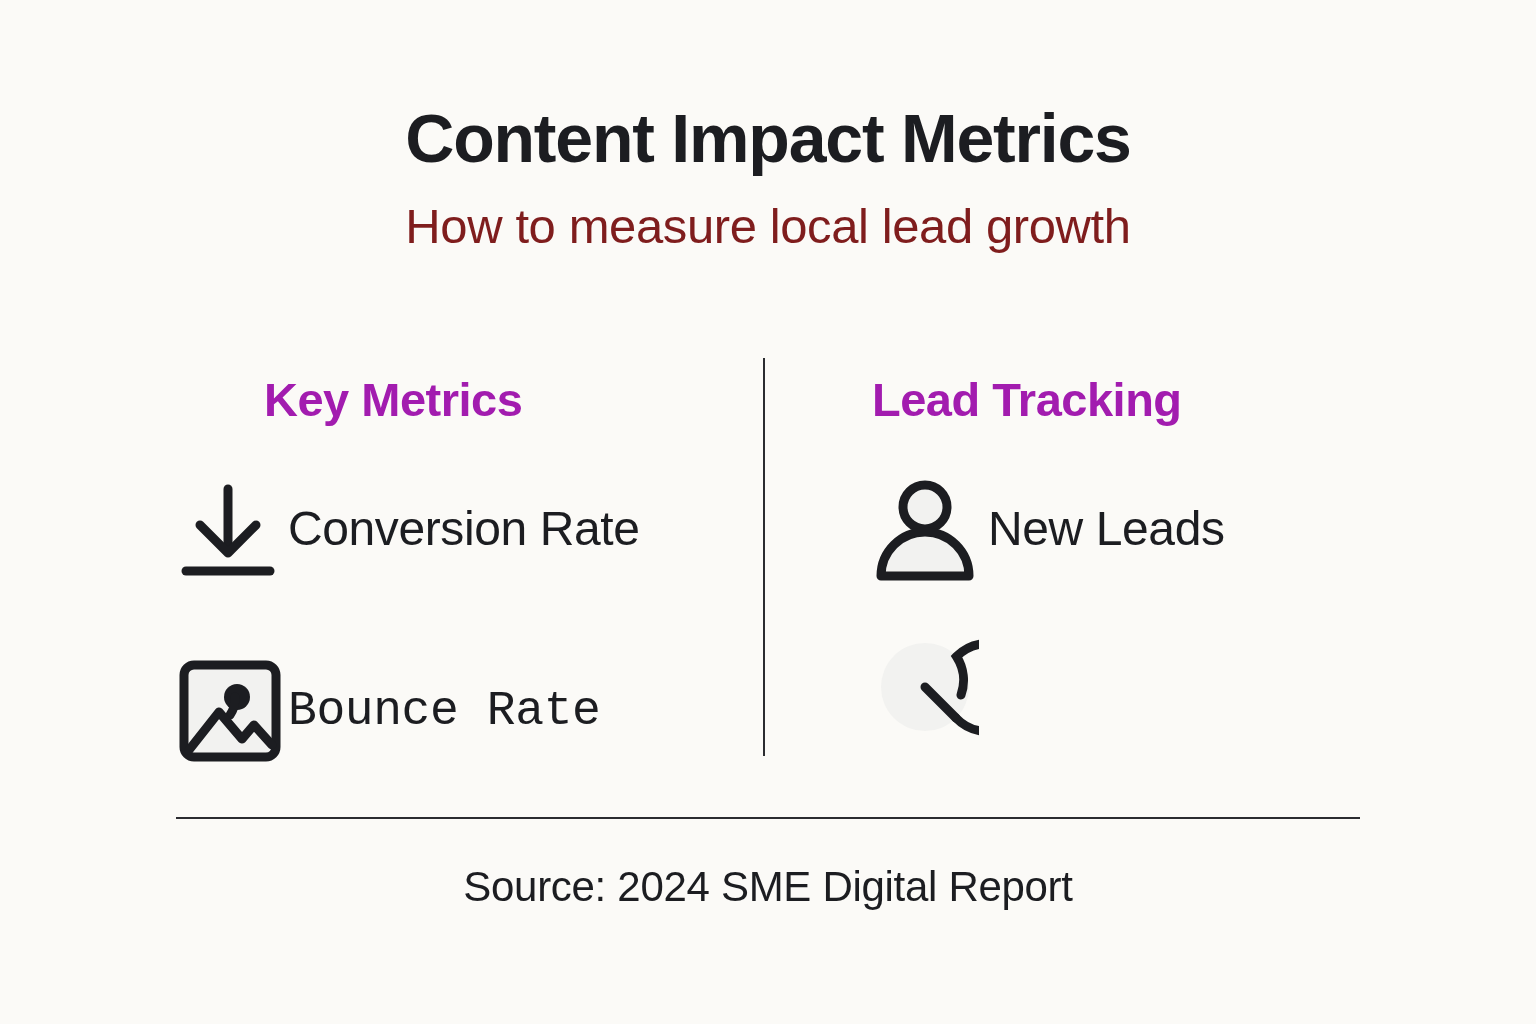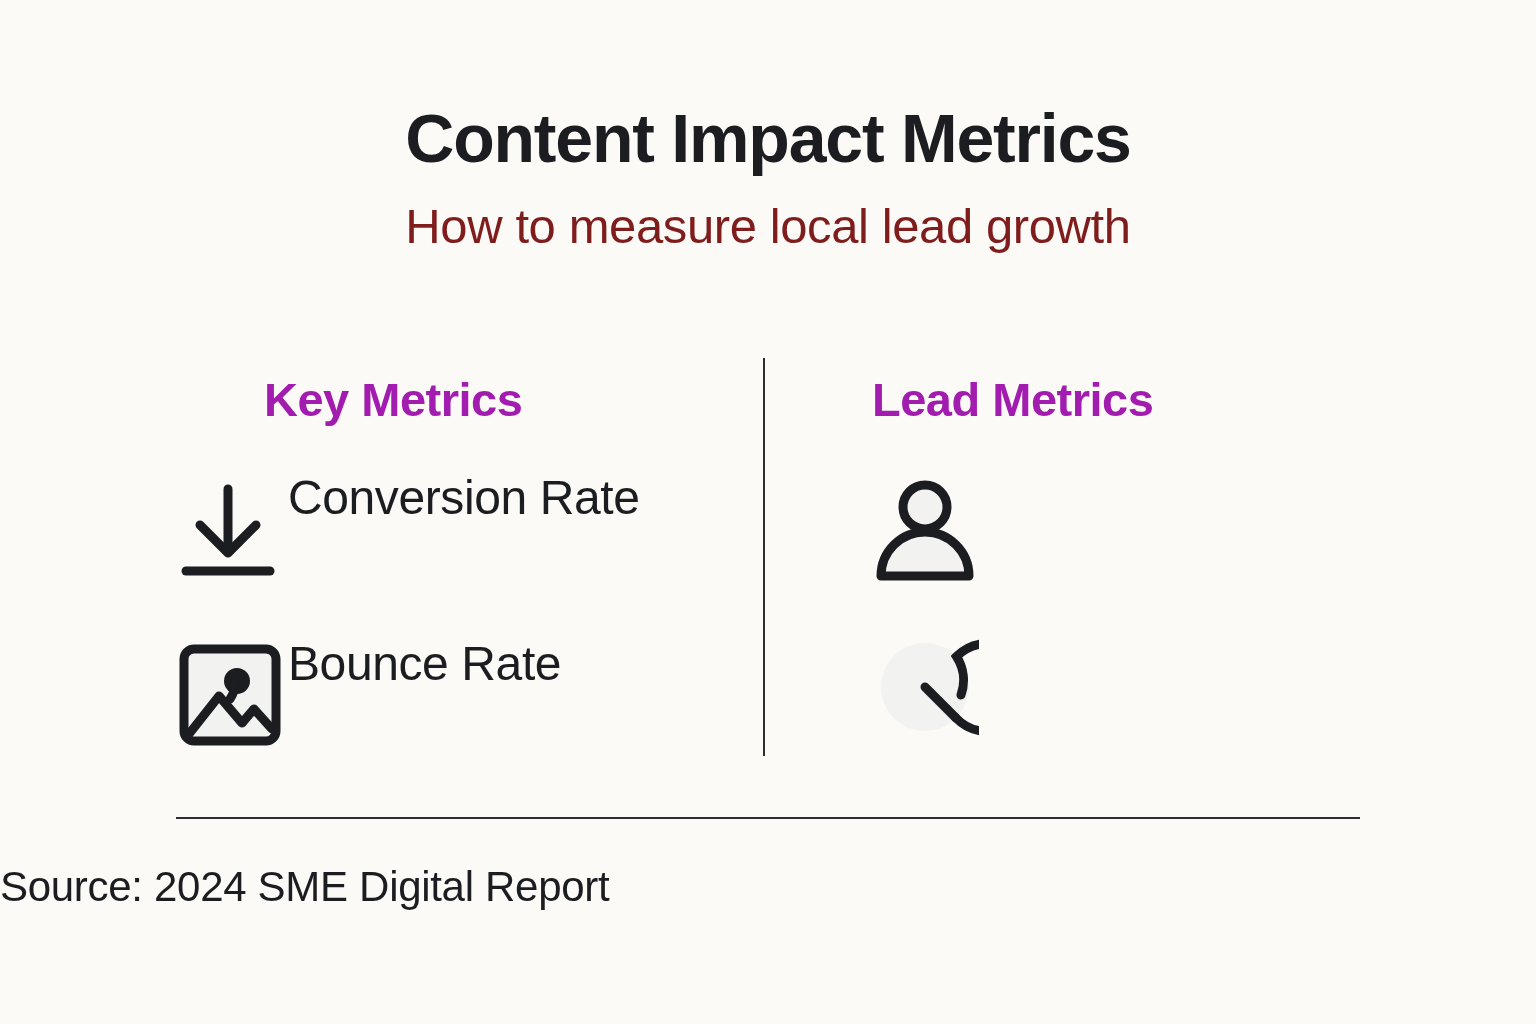--- a/index.html
+++ b/index.html
@@ -65,24 +65,25 @@
     left: 763px;
     top: 358px;
     width: 2px;
     height: 398px;
     background: #2B2C30;
   }
 
   .row {
     position: absolute;
     display: flex;
+    align-items: center;
     height: 110px;
   }
   .row.l1 { left: 176px; top: 474px; }
-  .row.l2 { left: 176px; top: 640px; }
+  .row.l2 { left: 176px; top: 656px; font-family: Liberation Mono, monospace; }
   .row.r1 { left: 862px; top: 474px; }
   .row.r2 { left: 862px; top: 632px; }
 
   .icon-box {
     width: 112px;
     height: 110px;
     display: flex;
     align-items: center;
     justify-content: flex-start;
     flex: none;
@@ -106,38 +107,38 @@
     top: 817px;
     width: 1184px;
     height: 2px;
     background: #2B2C30;
   }
   .source {
     position: absolute;
     left: 0;
     top: 866px;
     width: 1536px;
-    text-align: left;
+    text-align: center;
     font-size: 42px;
     font-weight: 400;
     letter-spacing: -0.3px;
     line-height: 1;
     color: #1C1D21;
   }
 </style>
 </head>
 <body>
 
 <div class="canvas">
 
   <div class="title">Content Impact Metrics</div>
   <div class="subtitle">How to measure local lead growth</div>
 
   <div class="col-heading left">Key Metrics</div>
-  <div class="col-heading right">Lead Metrics</div>
+  <div class="col-heading right">Lead Tracking</div>
 
   <div class="divider-v"></div>
 
   <div class="row l1">
     <span class="icon-box">
       <svg width="104" height="104" viewBox="0 0 104 104" fill="none" aria-hidden="true">
         <path d="M52 12 V72" stroke="#1C1D21" stroke-width="9" stroke-linecap="round"></path>
         <path d="M24 48 L52 76 L80 48" stroke="#1C1D21" stroke-width="9" stroke-linecap="round" stroke-linejoin="round"></path>
         <path d="M10 94 H94" stroke="#1C1D21" stroke-width="9" stroke-linecap="round"></path>
       </svg>
@@ -157,20 +158,21 @@
     <span class="item-label">Bounce Rate</span>
   </div>
 
   <div class="row r1">
     <span class="icon-box">
       <svg width="106" height="106" viewBox="0 0 106 106" fill="none" aria-hidden="true">
         <circle cx="53" cy="31" r="22" stroke="#1C1D21" stroke-width="9" fill="#F2F2F0"></circle>
         <path d="M9 100 A44 44 0 0 1 97 100 Z" stroke="#1C1D21" stroke-width="9" stroke-linejoin="round" fill="#F2F2F0"></path>
       </svg>
     </span>
+    <span class="item-label">New Leads</span>
   </div>
 
   <div class="row r2">
     <span class="icon-box">
       <svg width="108" height="108" viewBox="0 0 108 108" fill="none" aria-hidden="true">
         <circle cx="54" cy="54" r="44" fill="#F2F2F0"></circle>
         <path d="M85 85 A44 44 0 1 0 85.5 23.5 A44 44 0 0 1 90 62" stroke="#1C1D21" stroke-width="9" stroke-linecap="round" fill="none"></path>
         <path d="M54 54 L85 85" stroke="#1C1D21" stroke-width="9" stroke-linecap="round"></path>
       </svg>
     </span>

